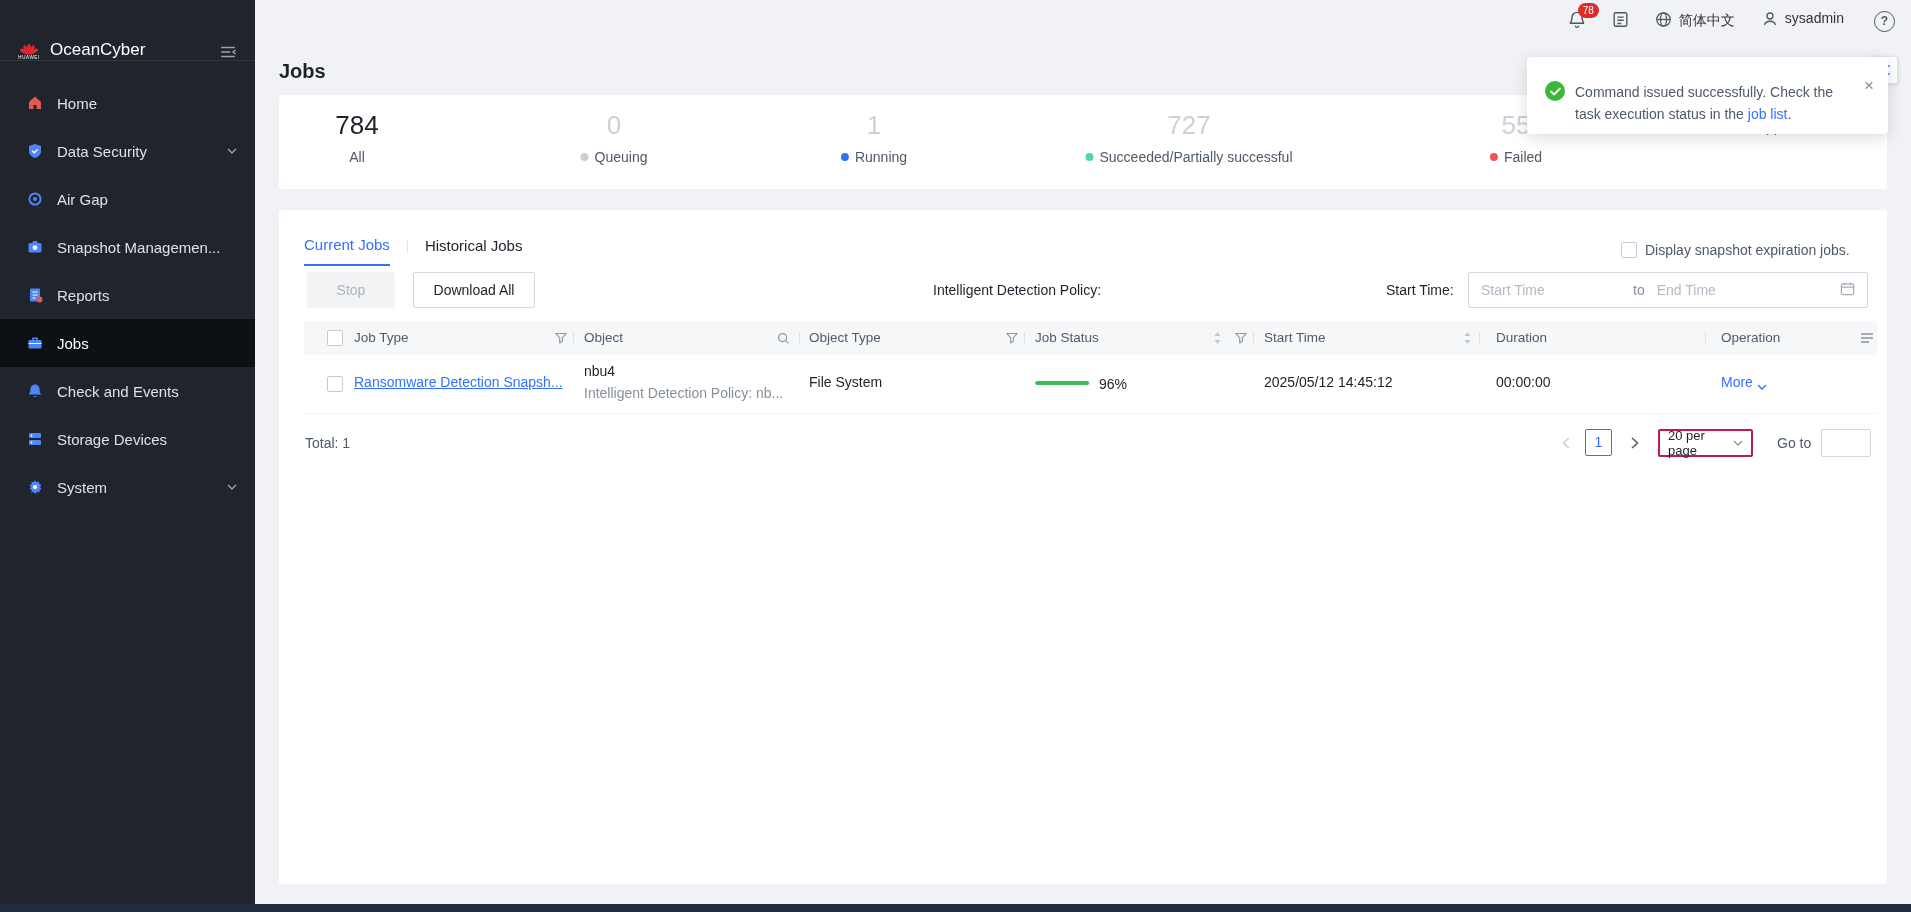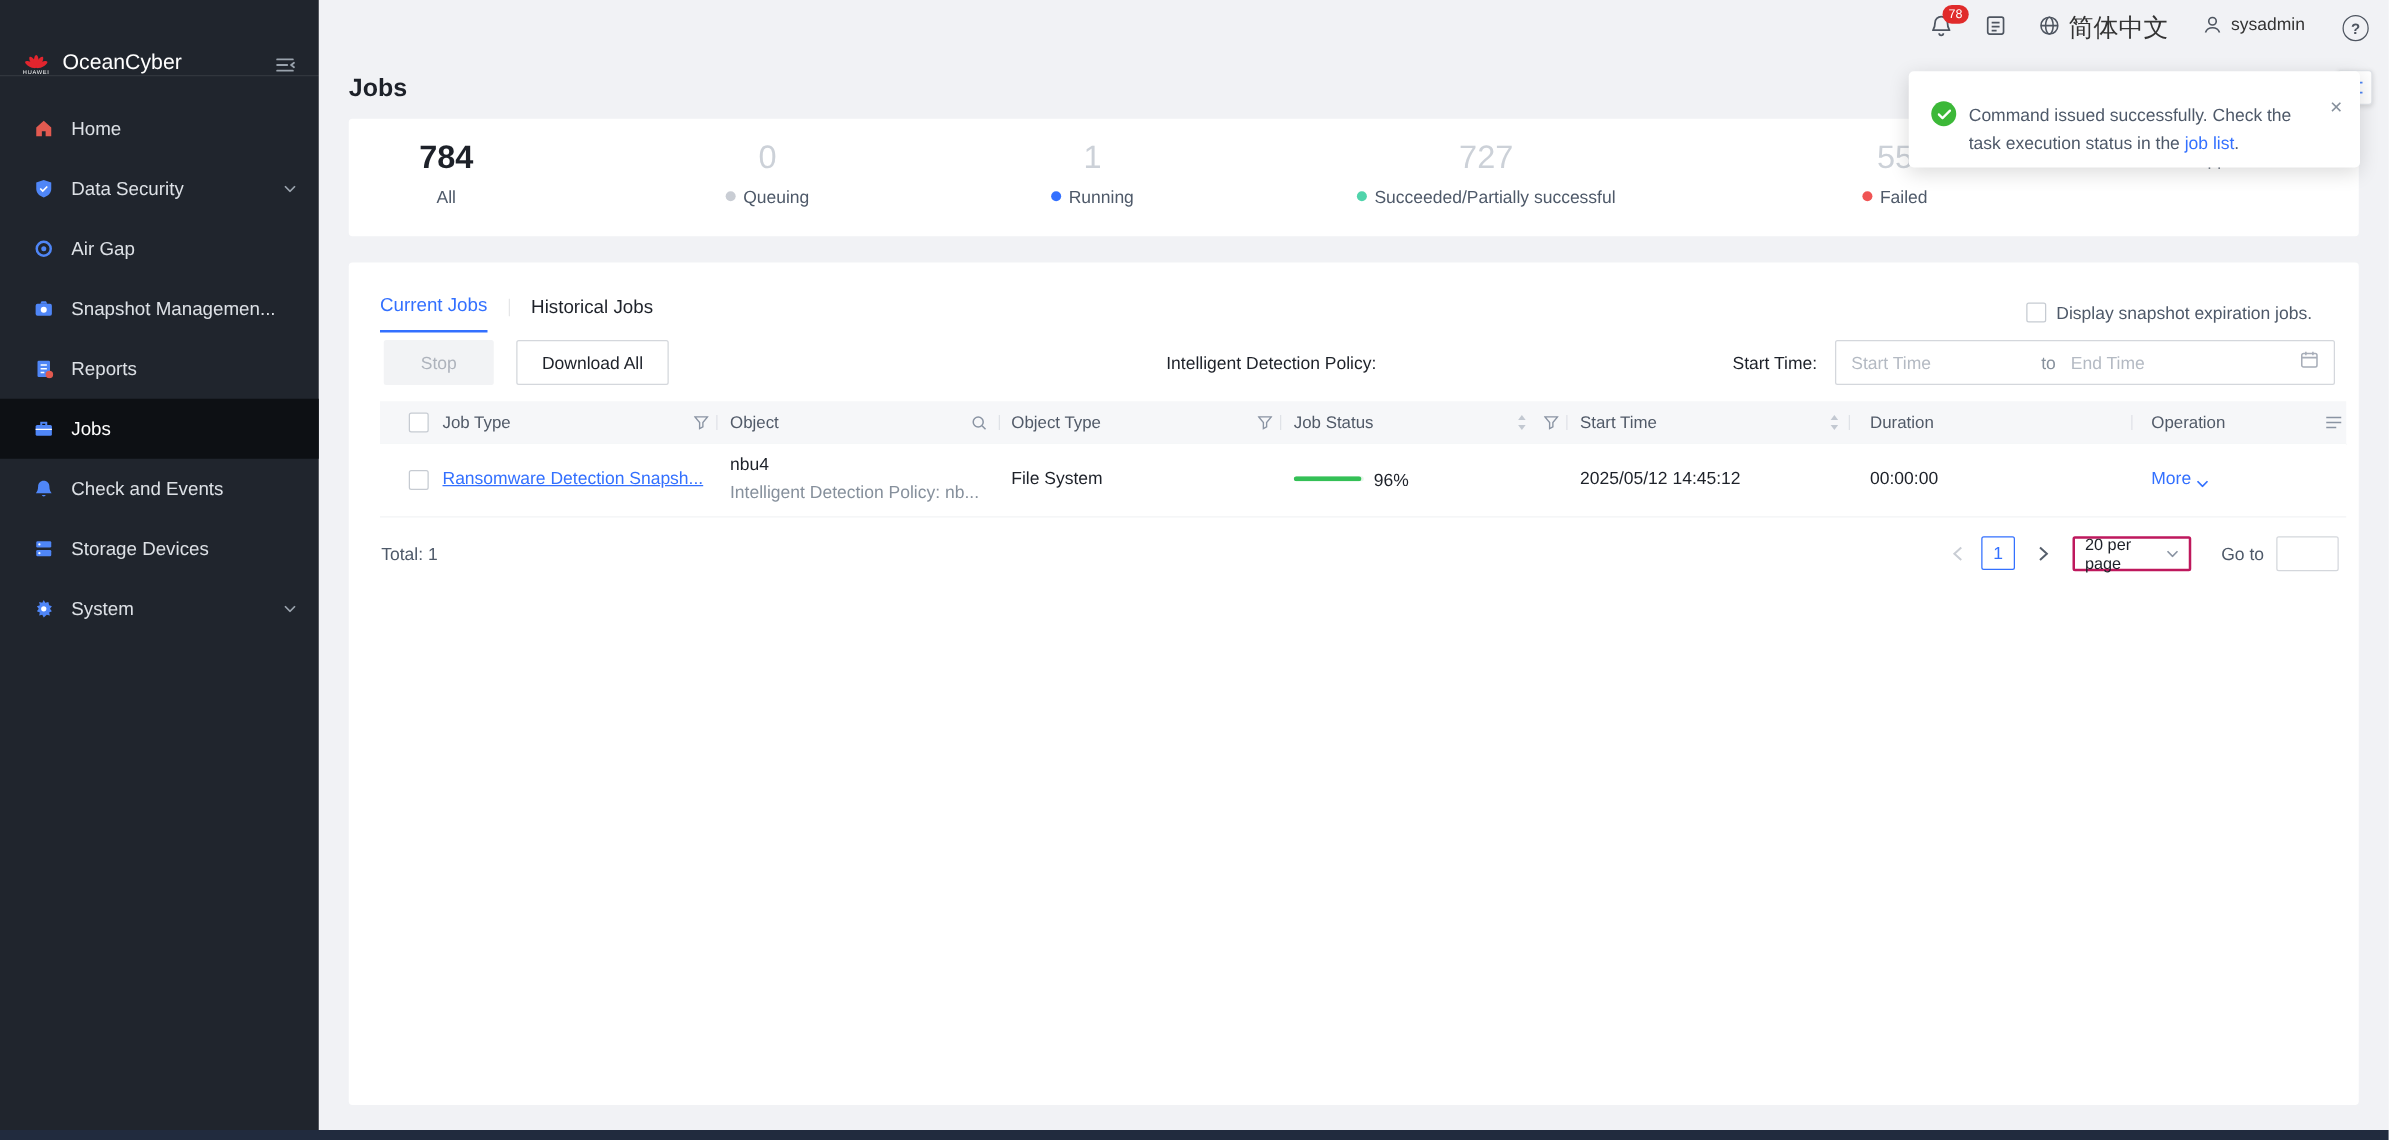--- a/index.html
+++ b/index.html
@@ -23,33 +23,33 @@
   .mi-label{overflow:hidden;text-overflow:ellipsis}
   .mi-chevron{margin-left:auto;display:flex}
 
   
   .topbar{position:absolute;top:9px;right:16px;display:flex;align-items:center;z-index:5}
   .tb-icon{display:flex;align-items:center;cursor:pointer}
   .bell-wrap{position:relative;margin-right:24px}
   .badge{position:absolute;top:-6px;left:11px;min-width:13px;padding:0 4px;height:15px;border-radius:8px;background:#e02b2b;color:#fff;font-size:10px;line-height:15px;text-align:center}
   .note-btn{margin-right:24px}
   .lang-group{display:flex;align-items:center;gap:6px;margin-right:26px;cursor:pointer}
-  .lang-text{font-size:20px;color:#333}
+  .lang-text{font-size:14px;color:#333}
   .user-group{display:flex;align-items:flex-start;gap:6px;margin-right:30px;cursor:pointer}
   .user-text{font-size:14px;color:#333}
   .help-btn{width:19px;height:19px;border:1.6px solid #4e5560;border-radius:50%;display:flex;align-items:center;justify-content:center;font-size:12px;color:#4e5560;cursor:pointer;font-weight:bold}
 
   
   .page-title{position:absolute;left:279px;top:60px;margin:0;font-size:20px;font-weight:bold;color:#1d2129}
 
   
   .stats-panel{position:absolute;left:279px;top:95px;width:1608px;height:94px;background:#fff;border-radius:3px}
   .stat{position:absolute;top:15px;transform:translateX(-50%);text-align:center}
   .stat-value{font-size:26px;line-height:30px;color:#ccd1d8}
-  .stat-value.dark{color:#1d2129;font-weight:700}
+  .stat-value.dark{color:#1d2129;font-weight:400}
   .stat-label{margin-top:9px;font-size:14px;color:#4e5969;display:flex;align-items:center;justify-content:center;gap:6px;white-space:nowrap}
   .dot{width:8px;height:8px;border-radius:50%;display:inline-block;flex:0 0 8px}
 
   
   .main-panel{position:absolute;left:279px;top:210px;width:1608px;height:674px;background:#fff;border-radius:3px}
   .tabs{position:absolute;left:25px;top:26px;display:flex;align-items:center;gap:17px;font-size:15px}
   .tab{cursor:pointer;padding-bottom:11px}
   .tab.active{color:#3370ff;border-bottom:2px solid #3370ff}
   .tab.inactive{color:#1d2129}
   .tab-sep{width:1px;height:14px;background:#e5e6e8;margin-bottom:11px}

